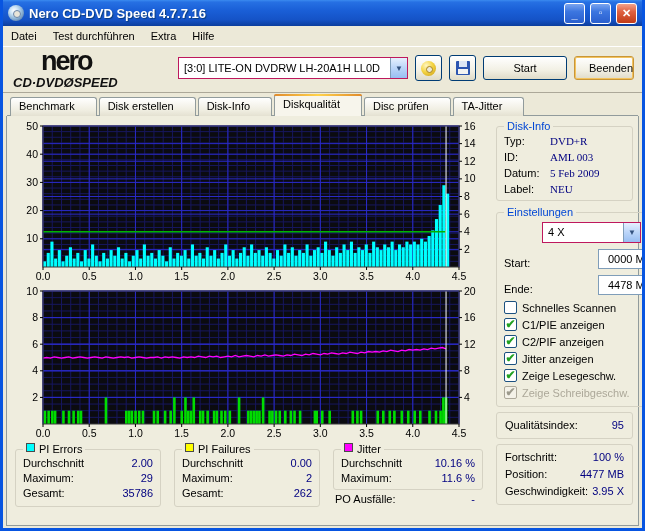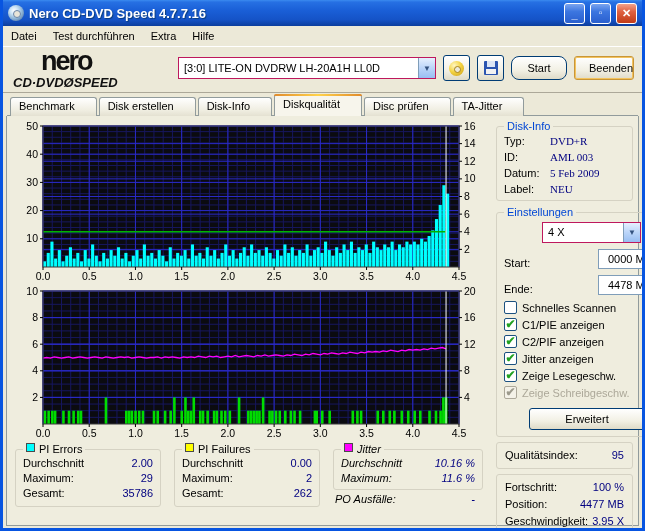--- a/index.html
+++ b/index.html
@@ -48,21 +48,21 @@
     display:flex;align-items:center;justify-content:center;padding:0;}
   .disc-icon{width:15px;height:15px;border-radius:50%;
     background:radial-gradient(circle at 35% 30%,#FFF6C2 0%,#F4D442 45%,#C99B16 100%);position:relative;}
   .disc-icon::after{content:"";position:absolute;left:5px;top:5px;width:5px;height:5px;border-radius:50%;
     background:#ECE9D8;border:1px solid #A8831C;}
   .floppy-icon{width:14px;height:14px;background:#2C55B0;position:relative;border-radius:1px;}
   .floppy-icon::before{content:"";position:absolute;left:3px;top:0;width:8px;height:6px;background:#DDE6F5;}
   .floppy-icon::after{content:"";position:absolute;left:2px;bottom:1px;width:10px;height:5px;background:#F2F2F2;}
   .btn{height:24px;border:1px solid #003C74;border-radius:3px;padding:0 14px;font-family:inherit;font-size:11px;
     background:linear-gradient(180deg,#ffffff 0%,#F2F0E4 60%,#DFDBC8 100%);}
-  .btn.start{width:56px;border-radius:8px;}
+  .btn.start{width:84px;}
   .btn.default{border:1px solid #C99637;box-shadow:0 0 0 1px #F3C35E inset;width:60px;}
   
   .tabs{height:23px;flex:0 0 23px;display:flex;align-items:flex-end;padding:0 0 0 7px;position:relative;}
   .tabs::after{content:"";position:absolute;left:4px;right:4px;bottom:0;height:1px;background:#919B9C;}
   .tab{border:1px solid #919B9C;border-bottom:none;border-radius:3px 3px 0 0;height:19px;
     background:linear-gradient(180deg,#ffffff 0%,#EFEDE0 70%,#E4E1D2 100%);
     padding:2px 21px 0 8px;margin-right:2px;position:relative;z-index:1;white-space:nowrap;}
   .tab.active{height:22px;padding-top:3px;background:#F7F5EC;z-index:3;border-top:1px solid #E8A735;}
   .tab.active::before{content:"";position:absolute;left:-1px;right:-1px;top:-1px;height:2px;
     background:linear-gradient(90deg,#E08A2C,#FFD24A,#E08A2C);border-radius:3px 3px 0 0;}
@@ -658,21 +658,21 @@
           <div class="stat-row">
             <span>Maximum:</span>
             <span class="val">2</span>
           </div>
           <div class="stat-row">
             <span>Gesamt:</span>
             <span class="val">262</span>
           </div>
         </fieldset>
 
-        <div style="width:150px;font-style:italic;">
+        <div style="width:150px;">
           <fieldset>
             <legend class="legend-line">
               <span class="swatch" style="background: rgb(255, 0, 255);"></span>
               <span>Jitter</span>
             </legend>
             <div class="stat-row">
               <span>Durchschnitt</span>
               <span class="val">10.16 %</span>
             </div>
             <div class="stat-row">
@@ -756,21 +756,20 @@
               <span class="mark">✔</span>
             </span>
           <span class="cb-label">Zeige Lesegeschw.</span>
         </div>
         <div class="cb-row disabled">
           <span class="cb checked">
               <span class="mark">✔</span>
             </span>
           <span class="cb-label">Zeige Schreibgeschw.</span>
         </div>
-        <button class="adv-btn">Erweitert</button>
       </fieldset>
 
       <div class="panel">
         <div class="prow">
           <span>Qualitätsindex:</span>
           <span class="val">95</span>
         </div>
       </div>
 
       <div class="panel">

